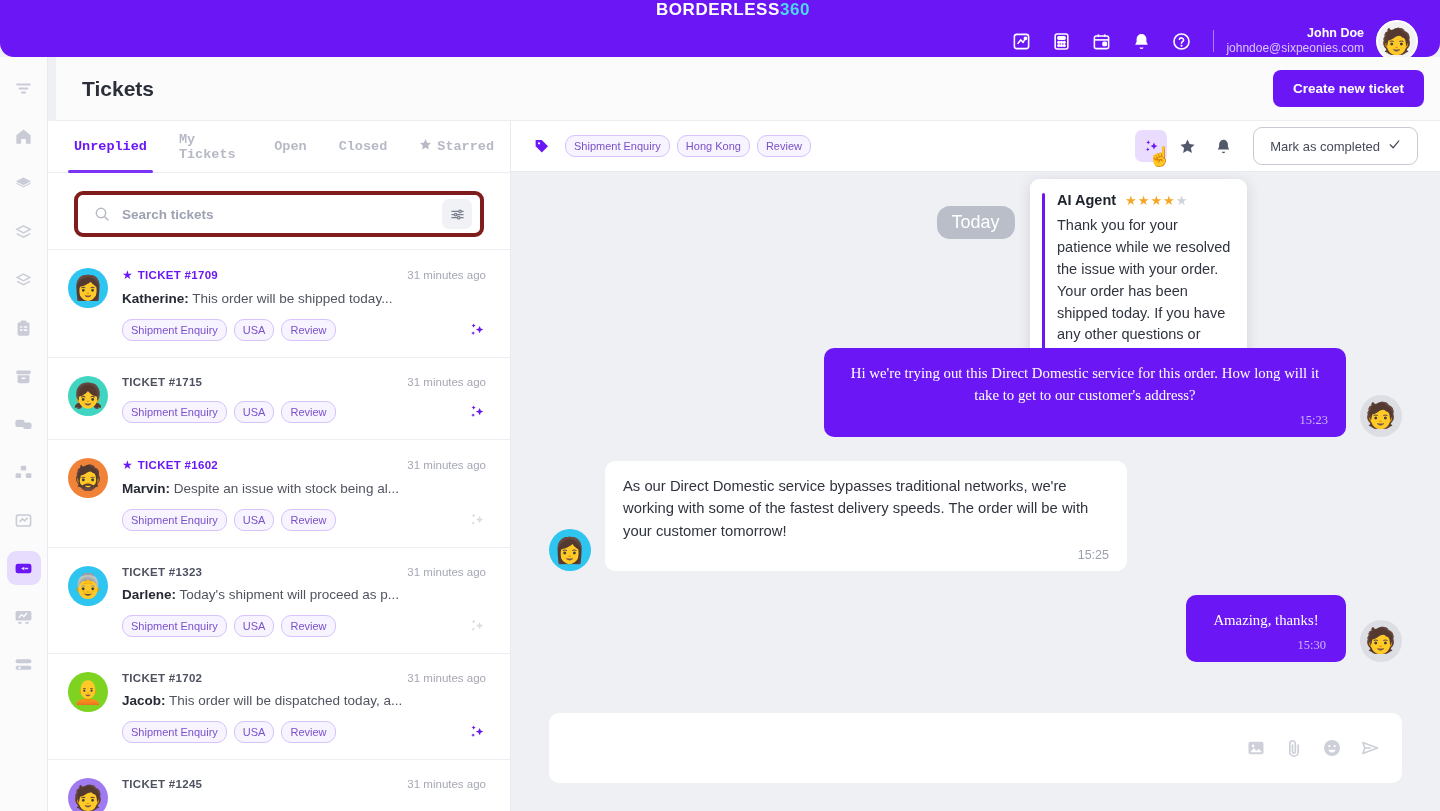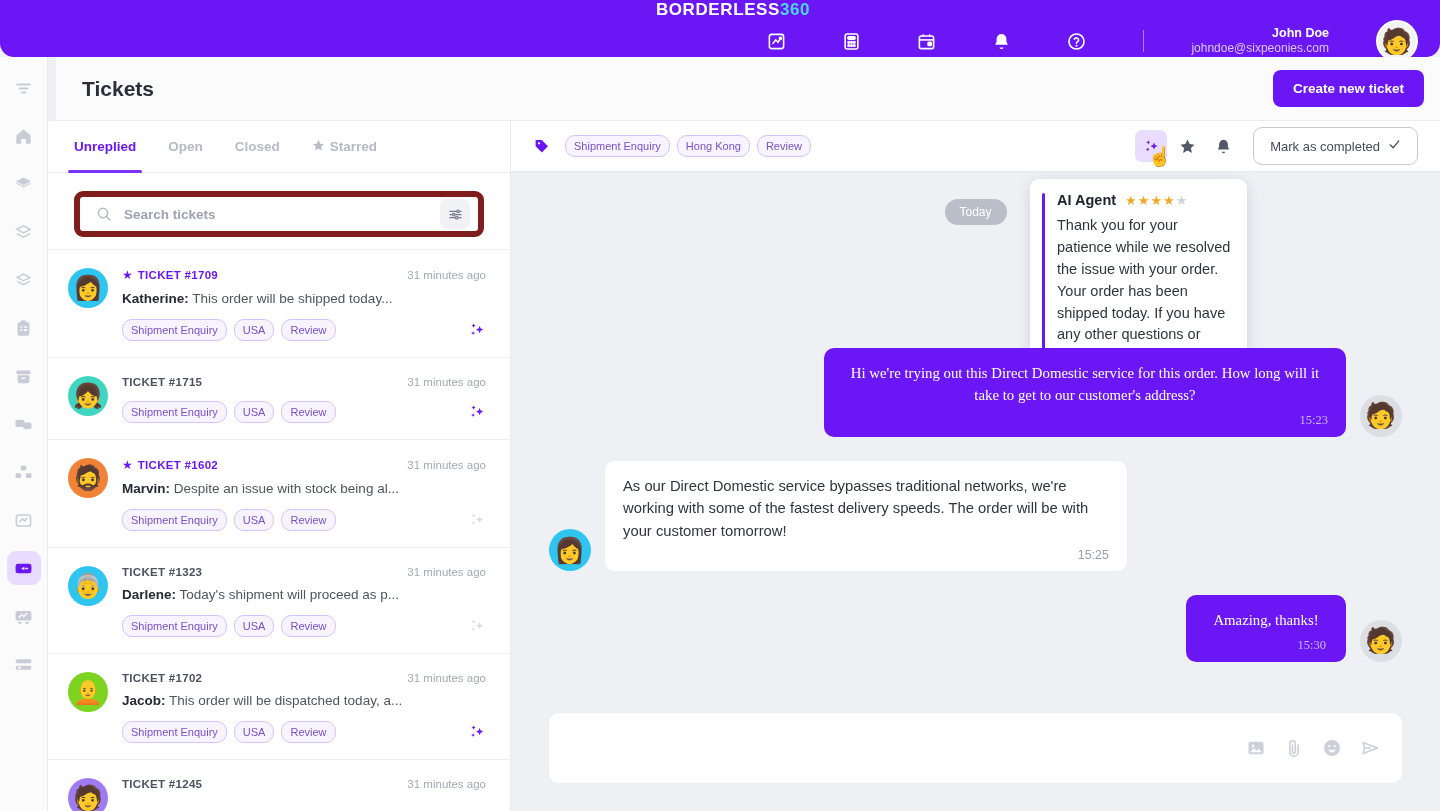--- a/index.html
+++ b/index.html
@@ -13,21 +13,21 @@
   
   .topbar {
     position: absolute; top: 0; left: 0; width: 1440px; height: 57px;
     background: #6B17F5;
     border-bottom-left-radius: 14px; border-bottom-right-radius: 14px;
     display: flex; align-items: center; flex-direction: column;
   }
   .logo { margin-left: 26px; font-size: 17px; font-weight: bold; letter-spacing: .6px; }
   .logo .lg-a { color: #ffffff; }
   .logo .lg-b { color: #4ED5F0; }
-  .topbar-right { margin-left: auto; display: flex; align-items: center; padding-right: 22px; gap: 35px; }
+  .topbar-right { margin-left: auto; display: flex; align-items: center; padding-right: 22px; }
   .tb-icon { width: 40px; height: 40px; display: flex; align-items: center; justify-content: center; color: #fff; }
   .tb-icon svg { width: 19px; height: 19px; display: block; }
   .tb-divider { width: 1px; height: 22px; background: rgba(255,255,255,.45); margin: 0 12px; }
   .tb-user { text-align: right; line-height: 1.25; margin-right: 12px; }
   .tb-user .nm { color: #fff; font-size: 12.5px; font-weight: bold; }
   .tb-user .em { color: #d9c8fb; font-size: 12px; }
   .tb-avatar {
     width: 42px; height: 42px; border-radius: 50%;
     background: #f2f2f2; border: 2px solid #fff;
     display: flex; align-items: center; justify-content: center; font-size: 25px;
@@ -63,31 +63,31 @@
   
   .list-panel {
     position: absolute; top: 121px; left: 48px; width: 463px; height: 690px;
     background: #fff; border-right: 1px solid #e9eaef;
     display: flex; flex-direction: column;
   }
   .tabs { display: flex; height: 52px; border-bottom: 1px solid #ececf1; padding-left: 10px; }
   .tab {
     display: flex; align-items: center; gap: 5px;
     font-size: 13.5px; font-weight: bold; color: #b7bac6;
-    padding: 0 16px; position: relative; cursor: pointer;
+    padding: 0 16px; position: relative; cursor: pointer; font-family: Liberation Mono, monospace;
   }
   .tab.active { color: #6B17F5; }
   .tab.active::after {
     content: ""; position: absolute; left: 10px; right: 10px; bottom: -1px;
     height: 3px; background: #7B33F7; border-radius: 2px;
   }
   .tab svg { width: 13px; height: 13px; }
   .search-wrap { padding: 18px 26px 12px 26px; }
   .search-box {
-    height: 46px; border: 6px solid #7f1d1d; border-radius: 9px;
+    height: 46px; border: 4px solid #7f1d1d; border-radius: 9px;
     display: flex; align-items: center; padding: 0 8px 0 16px; background: #fff;
   }
   .search-box .si { color: #b5b8c5; display: flex; }
   .search-box .si svg { width: 16px; height: 16px; }
   .search-input {
     flex: 1; border: none; outline: none; font-size: 13.5px; color: #4a4e5c;
     font-family: inherit; margin-left: 12px; background: transparent;
   }
   .search-input::placeholder { color: #9ea2b1; font-weight: bold; }
   .filter-btn {
@@ -151,22 +151,22 @@
   }
   .btn-complete {
     margin-left: 10px; border: 1px solid #c7cad4; background: #fff; color: #454a58;
     border-radius: 9px; font-size: 13px; font-weight: normal; padding: 10px 16px;
     display: flex; align-items: center; gap: 8px; cursor: pointer; font-family: inherit;
   }
   .btn-complete svg { width: 13px; height: 13px; }
 
   .chat-body { flex: 1; position: relative; padding: 20px 38px 0 38px; overflow: hidden; }
   .day-badge {
-    position: absolute; left: 50%; transform: translateX(-50%); top: 27px;
-    background: #b9bec9; color: #fff; font-size: 12px;
+    position: absolute; left: 50%; transform: translateX(-50%); top: 34px;
+    background: #b9bec9; color: #fff; font-size: 18px;
     padding: 6px 15px; border-radius: 13px;
   }
   .ai-card {
     position: absolute; left: 519px; top: 7px; width: 217px;
     background: #fff; border-radius: 9px; padding: 13px 14px 15px 14px;
     box-shadow: 0 3px 14px rgba(40,40,70,.14);
   }
   .ai-card::before {
     content: ""; position: absolute; left: 12px; top: 14px; bottom: 14px;
     width: 3px; background: #6B17F5; border-radius: 2px;
@@ -355,20 +355,23 @@
 
 <div class="page-head">
   <div class="page-title">Tickets</div>
   <button class="btn-create">Create new ticket</button>
 </div>
 
 <div class="list-panel">
   <div class="tabs">
     <div class="tab active">
         <span>Unreplied</span>
+      </div>
+    <div class="tab">
+        <span>My Tickets</span>
       </div>
     <div class="tab">
         <span>Open</span>
       </div>
     <div class="tab">
         <span>Closed</span>
       </div>
     <div class="tab">
       <span><svg viewBox="0 0 24 24" fill="currentColor">
             <path d="M12 2l3 6.6 7 .8-5.2 4.8 1.4 7L12 17.7 5.8 21.2l1.4-7L2 9.4l7-.8z"></path>

